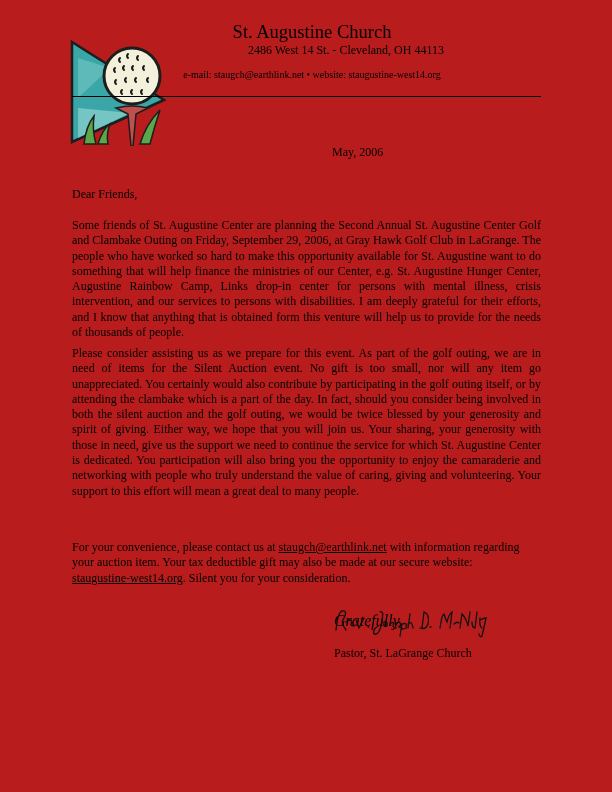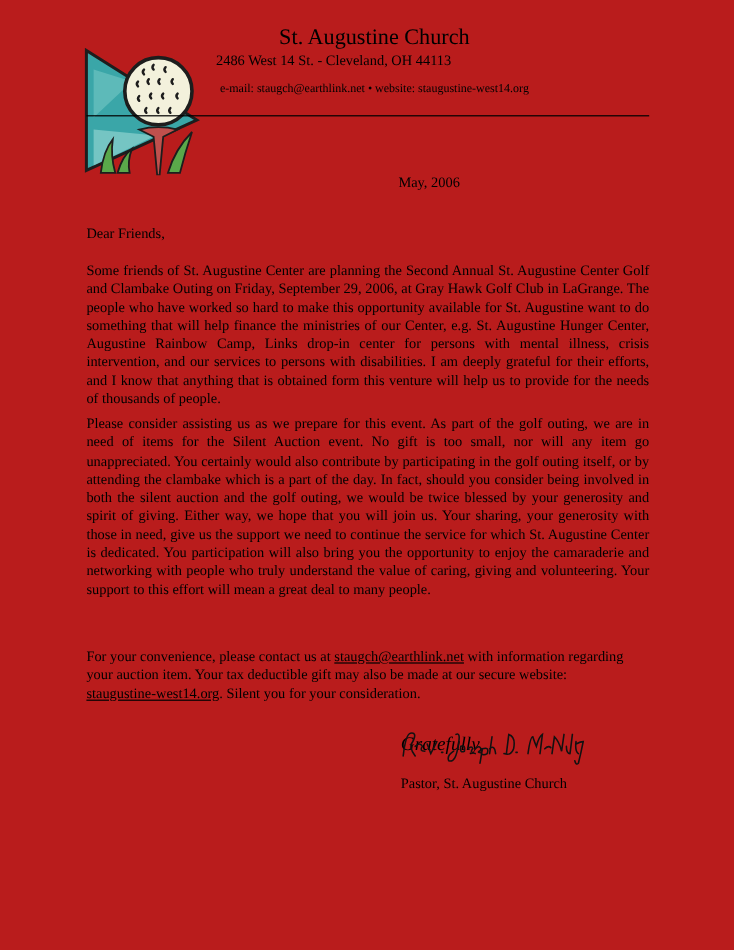--- a/index.html
+++ b/index.html
@@ -1,20 +1,20 @@
 <!DOCTYPE html>
 <html><head>
   <meta charset="utf-8">
   <style>
     html, body { margin: 0; padding: 0; background: #ffffff; }
     body { width: 612px; height: 792px; position: relative; overflow: hidden; font-family: "Liberation Serif", serif; color: #000; }
     .page { position: absolute; left: 0; top: 0; width: 612px; height: 792px; background: #b91c1c; }
     .logo { position: absolute; left: 70px; top: 38px; width: 108px; height: 108px; }
     .hdr-title { position: absolute; left: 180px; top: 22px; width: 264px; text-align: center; font-size: 18.5px; }
-    .hdr-addr { position: absolute; left: 180px; top: 43px; width: 264px; text-align: left; font-size: 12px; }
+    .hdr-addr { position: absolute; left: 180px; top: 43px; width: 264px; text-align: right; font-size: 12px; }
     .hdr-phone { position: absolute; left: 180px; top: 57px; width: 264px; text-align: center; font-size: 9.5px; }
     .hdr-web { position: absolute; left: 150px; top: 69px; width: 324px; text-align: center; font-size: 10px; }
     .hdr-rule { position: absolute; left: 72px; top: 96px; width: 469px; height: 1px; background: #000; }
     .date { position: absolute; left: 332px; top: 145px; font-size: 12px; }
     .salutation { position: absolute; left: 72px; top: 187px; font-size: 12px; }
     .para { position: absolute; left: 72px; width: 469px; font-size: 12px; line-height: 15.3px; text-align: justify; }
     .p1 { top: 218px; }
     .p2 { top: 346px; }
     .p3 { top: 504px; text-align: left; margin-top: 36px; }
     .link { text-decoration: underline; color: #000; }
@@ -76,15 +76,15 @@
         <path d="M4,24 Q6,6 10,5 Q16,4 12,12 Q8,16 14,24 M14,16 q4,-4 6,0 q-3,4 2,4 M24,14 l3,8 l5,-10"></path>
         <path d="M36,21 l1,0"></path>
         <path d="M48,6 Q52,4 50,14 Q48,30 42,28 Q40,24 46,20 M52,16 q4,-2 3,4 q-4,2 -3,-4 M58,18 q3,-3 4,0 q-3,3 2,4 M64,18 q4,-4 5,1 q-4,2 -1,2 M70,18 l-2,12 M70,18 q6,-2 4,4 q-3,2 -5,0 M78,8 l-2,14 M76,18 q4,-4 5,4"></path>
         <path d="M92,6 q6,2 4,12 q-2,6 -8,4 M92,6 l-2,16 M98,21 l1,0"></path>
         <path d="M108,22 q2,-14 4,-14 q2,6 3,8 q2,-8 5,-10 l-2,16 M122,18 q3,-3 5,-1 M128,22 l2,-14 q4,4 6,12 l2,-14 M140,16 q0,6 3,6 M145,6 l-2,16 M148,12 q-1,8 2,10 M148,14 q4,-2 6,-2 q-2,10 -4,18 q-2,2 -3,-2"></path>
       </g>
     </svg>
   </div>
 
   <div class="signer">
-    <div>Pastor, St. Augustine Church</div>
+    <div>Pastor, St. LaGrange Church</div>
   </div>
 </div>
 
 </body></html>

